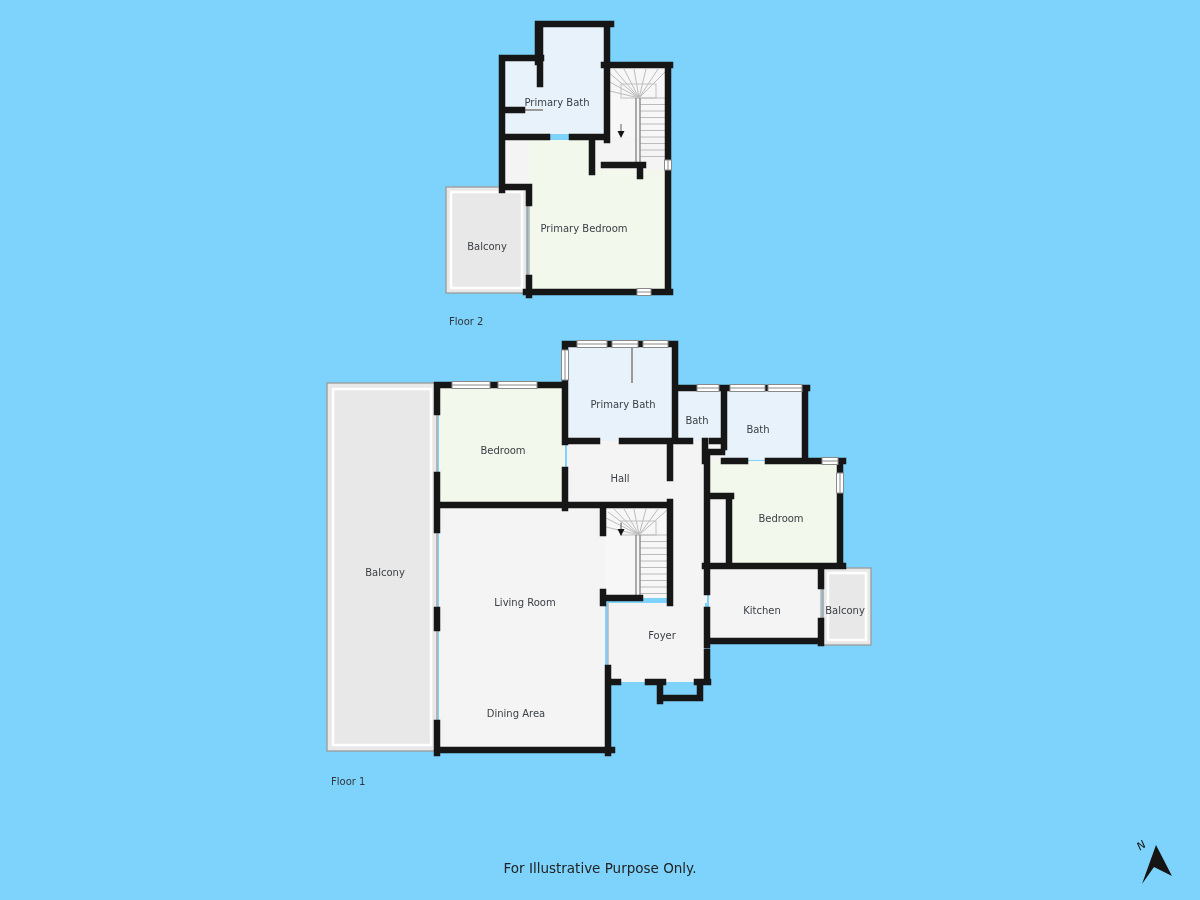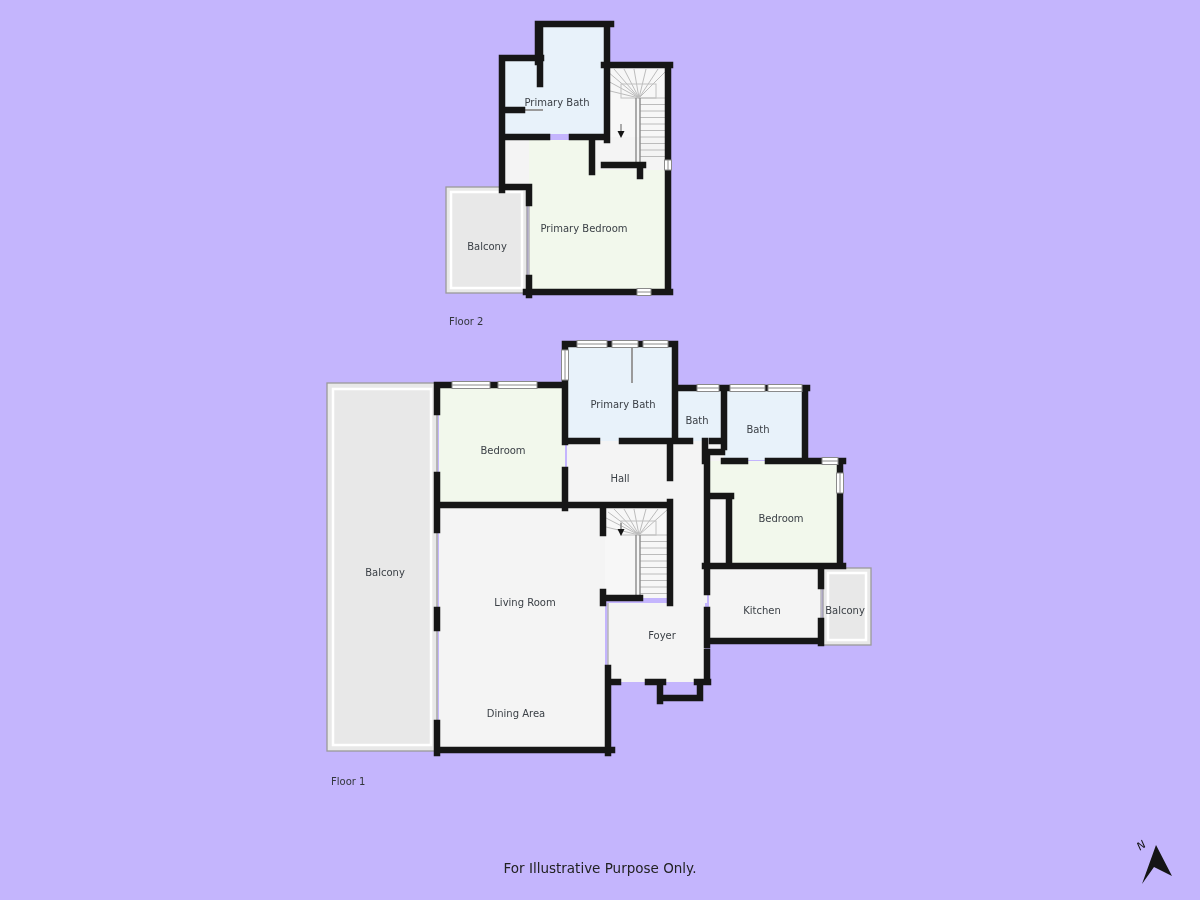--- a/index.html
+++ b/index.html
@@ -1,16 +1,16 @@
 <!DOCTYPE html>
 <html><head>
 <meta charset="utf-8">
 <style>
   html,body{margin:0;padding:0;background:#ffffff;}
-  .page{position:relative;width:1200px;height:900px;background:#c4b5fd;overflow:hidden;}
+  .page{position:relative;width:1200px;height:900px;background:#7dd3fc;overflow:hidden;}
   svg{position:absolute;left:0;top:0;}
   .wall{fill:none;stroke-width:6.5;stroke-linecap:square;}
   .thin{fill:none;stroke:#b6b6b6;stroke-width:1.5;}
   .shower{fill:none;stroke:#9a9a9a;stroke-width:2;}
   .stair-line{fill:none;stroke:#bcbcbc;stroke-width:1;}
   .rail{fill:none;stroke:#8a8a8a;stroke-width:1.4;}
   .open-rect{fill:none;stroke:#c0c0c0;stroke-width:1;}
   .window rect{fill:#ffffff;stroke:#8a8a8a;stroke-width:1;}
   .window path{fill:none;stroke:#8a8a8a;stroke-width:1;}
   .balcony-outline{stroke:#9a9a9a;stroke-width:1.3;}

